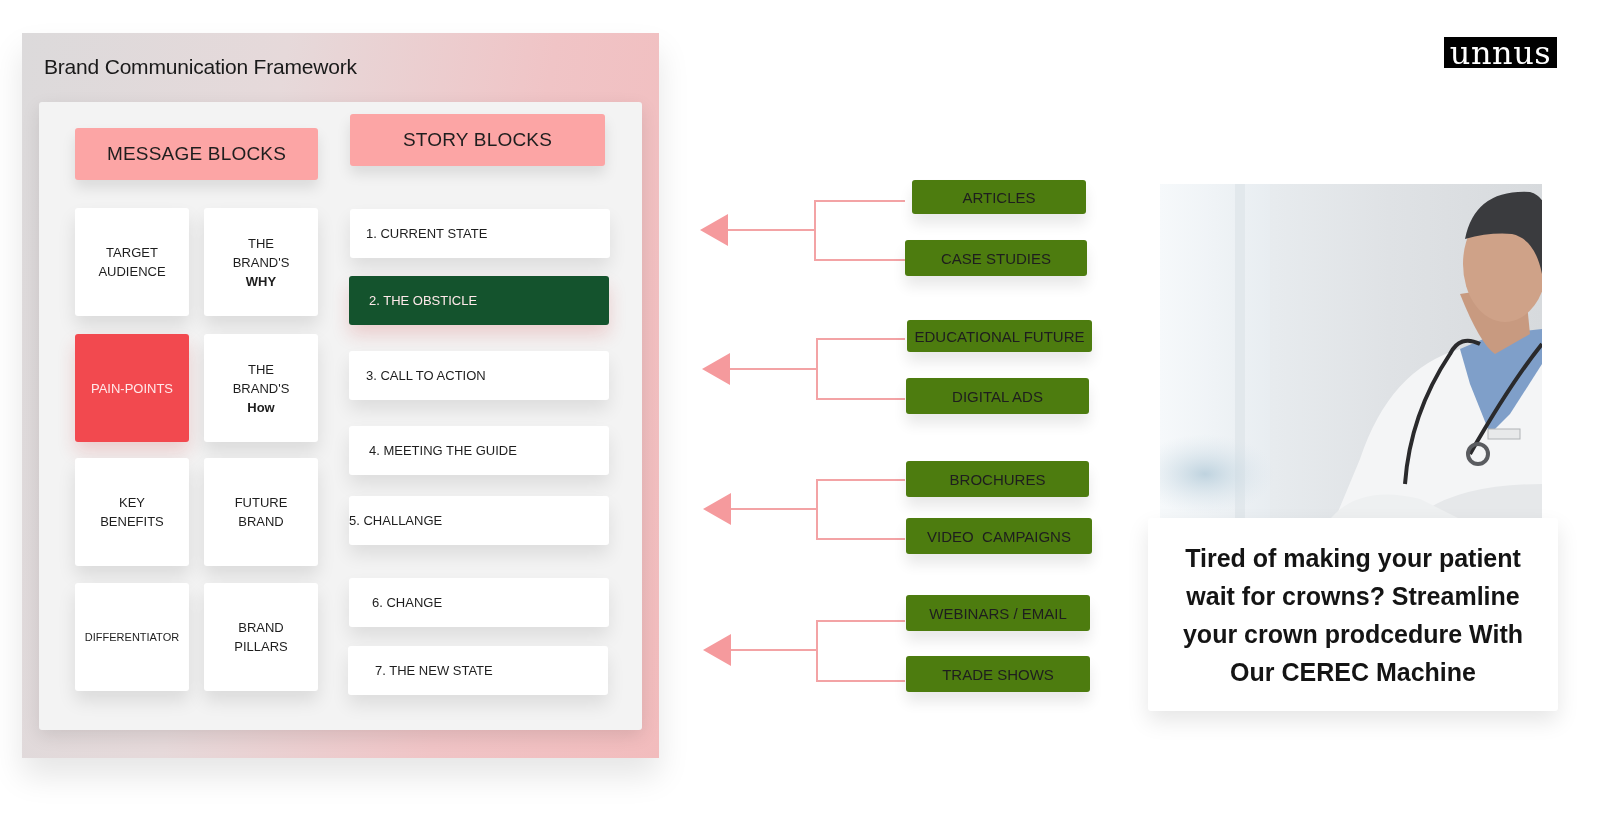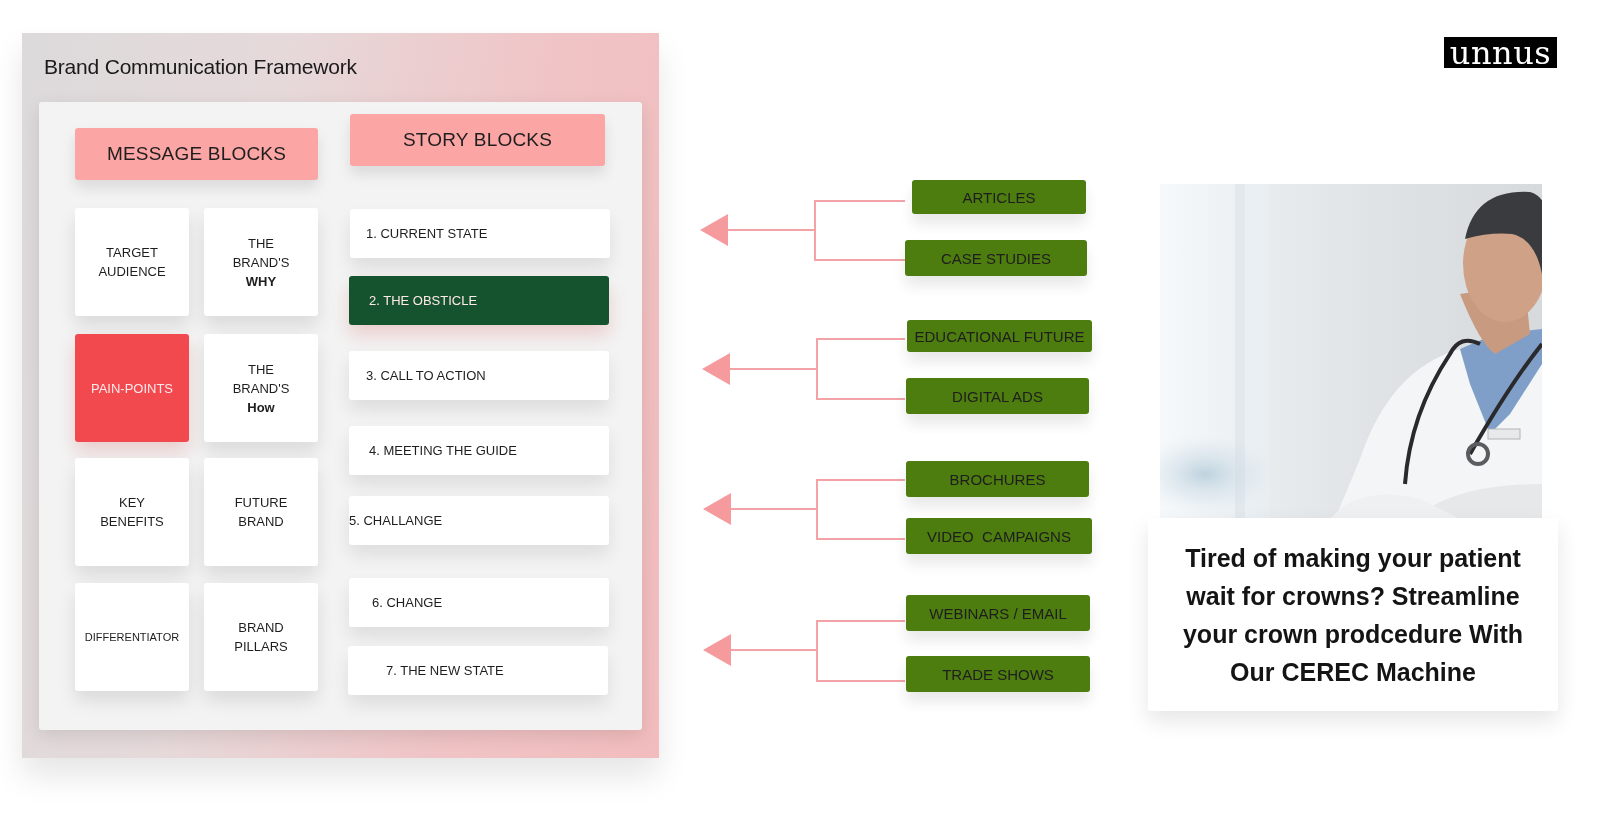--- a/index.html
+++ b/index.html
@@ -137,21 +137,21 @@
     </div>
     <div class="story-block" style="left:310px; top:324px; padding-left:20px;align-items:center;">
       <span>4. MEETING THE GUIDE</span>
     </div>
     <div class="story-block" style="left:310px; top:394px; ">
       <span>5. CHALLANGE</span>
     </div>
     <div class="story-block" style="left:310px; top:476px; padding-left:23px;">
       <span>6. CHANGE</span>
     </div>
-    <div class="story-block" style="left:309px; top:544px; padding-left:38px;">
+    <div class="story-block" style="left:309px; top:544px; padding-left:27px;">
       <span>7. THE NEW STATE</span>
     </div>
   </div>
 </div>
 
 <svg class="connector" style="left:700px; top:190px;" width="210" height="80">
   <polyline points="205,11 115,11 115,70 205,70" fill="none" stroke="#f3a3a5" stroke-width="2"></polyline>
   <line x1="28" y1="40" x2="115" y2="40" stroke="#f3a3a5" stroke-width="2"></line>
   <polygon points="0,40 28,24 28,56" fill="#f59a9d"></polygon>
 </svg>

